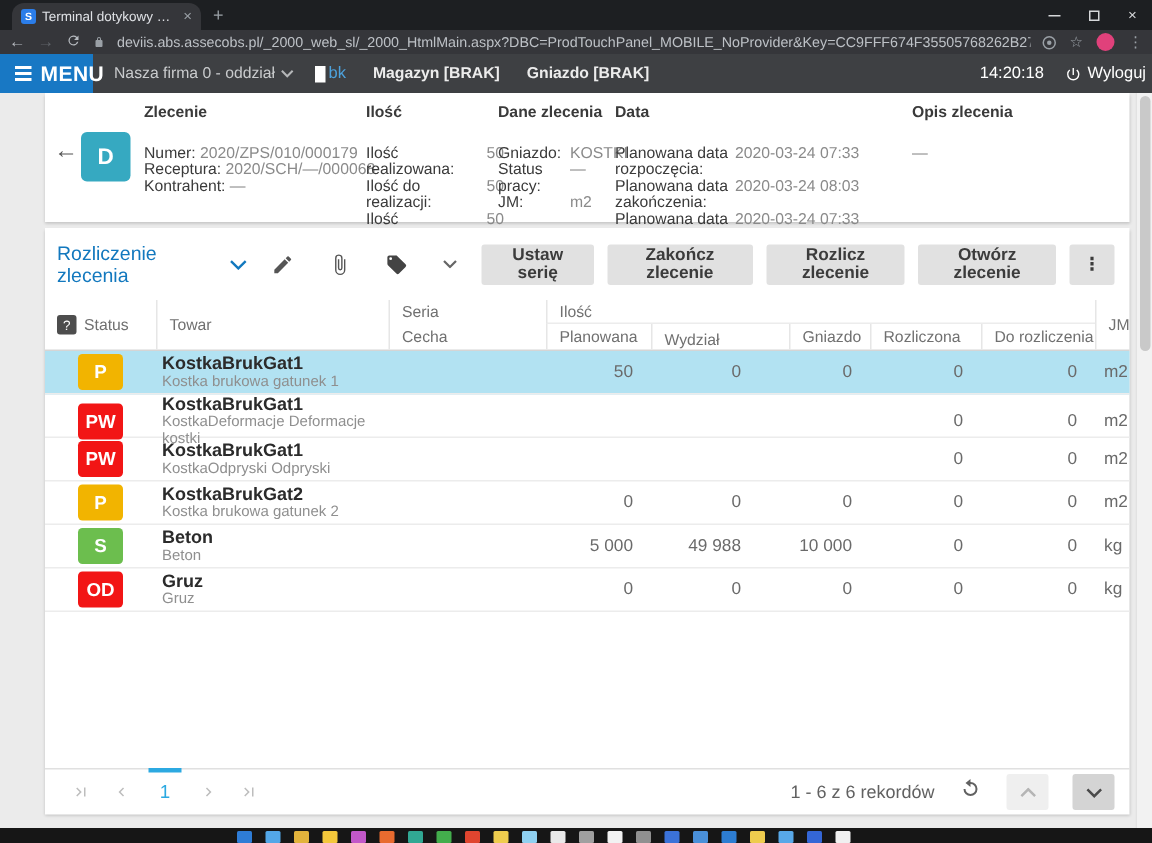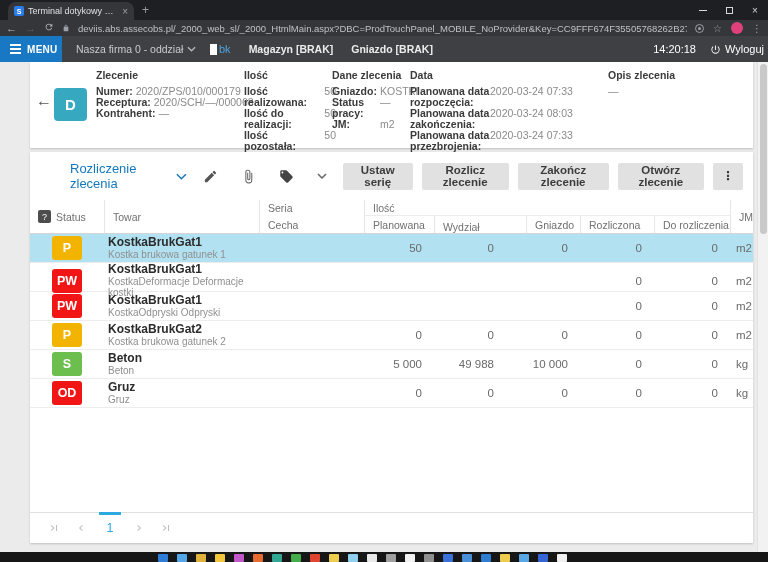--- a/index.html
+++ b/index.html
@@ -38,21 +38,21 @@
   .avatar { width:12px; height:12px; border-radius:50%; background:#e0417b; }
   .kebab { color:#9aa0a6; font-size:10px; }
 
   
   .appbar { position:absolute; left:0; top:36px; width:768px; height:26px; background:#3e4043;
     display:flex; align-items:center; color:#e8e8e8; }
   .menu-btn { width:62px; height:26px; background:#1878c4; display:flex; align-items:center;
     gap:6px; padding-left:10px; flex:0 0 auto; }
   .ham { display:flex; flex-direction:column; gap:2px; }
   .ham i { display:block; width:11px; height:2px; background:#fff; }
-  .menu-label { font-size:10px; font-weight:bold; color:#fff; letter-spacing:.3px; }
+  .menu-label { font-size:14px; font-weight:bold; color:#fff; letter-spacing:.3px; }
   .company { margin-left:14px; width:120px; display:flex; align-items:center;
     justify-content:space-between; font-size:10.5px; color:#c9cbcd; }
   .db-ind { margin-left:14px; display:flex; align-items:center; gap:2px; }
   .db-ind i { display:block; width:7px; height:11px; background:#fff; }
   .db-ind b { color:#4da2dd; font-size:11px; font-weight:normal; }
   .loc { margin-left:18px; font-size:10.5px; font-weight:bold; color:#ececec; white-space:nowrap; }
   .appbar-right { margin-left:auto; display:flex; align-items:center; gap:14px; padding-right:4px; }
   .clock { font-size:11px; color:#fff; }
   .logout { display:flex; align-items:center; gap:4px; font-size:11px; color:#fff; }
 
@@ -60,42 +60,42 @@
   .page { position:absolute; left:0; top:62px; width:768px; height:490px; background:#ebebeb; }
 
   
   .ocard { position:absolute; left:30px; top:0; width:723px; height:86px; background:#fff;
     box-shadow:0 1px 2px rgba(0,0,0,.18); }
   .back { position:absolute; left:6px; top:30px; font-size:16px; color:#555; }
   .oavatar { position:absolute; left:24px; top:26px; width:33px; height:33px; border-radius:4px;
     background:#36a9c1; color:#fff; font-size:15px; font-weight:bold;
     display:flex; align-items:center; justify-content:center; }
   .ocol { position:absolute; top:8px; font-size:10.5px; line-height:11px; color:#8a8a8a; }
-  .otitle { font-weight:bold; color:#3a3a3a; margin-bottom:5px; font-size:10.5px; }
+  .otitle { font-weight:bold; color:#3a3a3a; margin-bottom:16px; font-size:10.5px; }
   .opair { white-space:nowrap; }
-  .olabel { font-weight:bold; color:#3a3a3a; }
+  .olabel { font-weight:normal; color:#3a3a3a; }
   .gpair { display:grid; }
   .gpair .val { text-align:right; }
   .col-zlec { left:66px; width:150px; }
   .col-ilosc { left:214px; width:96px; }
   .col-ilosc .gpair { grid-template-columns:60px 32px; }
   .col-dane { left:302px; width:96px; }
   .col-dane .gpair { grid-template-columns:48px 48px; }
   .col-dane .gpair .val { text-align:left; }
   .col-data { left:380px; width:172px; }
   .col-data .gpair { grid-template-columns:80px 92px; }
   .col-data .gpair .val { text-align:left; }
   .col-opis { left:578px; width:120px; }
 
   
   .tcard { position:absolute; left:30px; top:90px; width:723px; height:391px; background:#fff;
     box-shadow:0 1px 2px rgba(0,0,0,.18); }
   .ttoolbar { height:48px; display:flex; align-items:center; padding:0 10px 0 8px; gap:9px; }
   .view-sel { display:flex; align-items:center; width:168px; justify-content:space-between;
-    color:#1278be; font-size:13px; margin-right:auto;margin-left:32px; }
+    color:#1278be; font-size:13px; margin-right:auto; }
   .tico { padding:0 7px; display:flex; align-items:center; }
   .tbtn { height:27px; padding:0 13px; background:#e1e1e1; border-radius:2px; border:none;
     font-size:11.5px; font-weight:bold; color:#3c3c3c; display:flex; align-items:center;
     font-family:inherit; }
   .tbtn.kebab-btn { padding:0 9px; font-size:12px; }
 
   .tgrid { display:grid; grid-template-columns:74px 155px 105px 70px 72px 74px 74px 76px 1fr; }
   .thead { border-bottom:1px solid #d5d5d5; color:#707070; font-size:10.5px;
     grid-template-rows:16px 17px; }
   .hc { display:flex; align-items:center; padding-left:8px; border-left:1px solid #e6e6e6; }
@@ -315,22 +315,22 @@
           <svg width="15" height="15" viewBox="0 0 24 24">
               <path fill="#444" d="M21.41 11.58l-9-9A2 2 0 0 0 11 2H4a2 2 0 0 0-2 2v7c0 .53.21 1.04.59 1.41l9 9a2 2 0 0 0 2.83 0l7-7a2 2 0 0 0 0-2.83zM5.5 7A1.5 1.5 0 1 1 7 5.5 1.5 1.5 0 0 1 5.5 7z"></path>
             </svg>
         </span>
         <span class="tico">
           <svg width="10" height="6" viewBox="0 0 10 6">
               <path d="M1 1l4 4 4-4" stroke="#666" stroke-width="1.5" fill="none"></path>
             </svg>
         </span>
         <button class="tbtn">Ustaw serię</button>
+        <button class="tbtn">Zakończ zlecenie</button>
         <button class="tbtn">Rozlicz zlecenie</button>
-        <button class="tbtn">Zakończ zlecenie</button>
         <button class="tbtn">Otwórz zlecenie</button>
         <button class="tbtn kebab-btn">⋮</button>
       </div>
 
       <div class="tgrid thead">
         <div class="hc span2 nob">
           <span class="qbadge">?</span>
           <span>Status</span>
         </div>
         <div class="hc span2">
@@ -480,20 +480,38 @@
           <span class="pg-ic">
             <svg width="12" height="12" viewBox="0 0 24 24">
                 <path fill="#bdbdbd" d="M8.59 16.59L13.17 12 8.59 7.41 10 6l6 6-6 6z"></path>
               </svg>
           </span>
           <span class="pg-ic">
             <svg width="12" height="12" viewBox="0 0 24 24">
                 <path fill="#bdbdbd" d="M5.59 7.41L10.18 12l-4.59 4.59L7 18l6-6-6-6zM16 6h2v12h-2z"></path>
               </svg>
           </span>
+        </div>
+        <div class="pg-right">
+          <span class="pg-records">1 - 6 z 6 rekordów</span>
+          <span>
+            <svg width="16" height="16" viewBox="0 0 24 24">
+                <path fill="#616161" d="M12 5V2L7 6l5 4V7a5 5 0 1 1-5 5H5a7 7 0 1 0 7-7z"></path>
+              </svg>
+          </span>
+          <button class="sqbtn up">
+            <svg width="11" height="7" viewBox="0 0 12 7">
+                <path d="M1 6l5-5 5 5" stroke="#b5b5b5" stroke-width="1.8" fill="none"></path>
+              </svg>
+          </button>
+          <button class="sqbtn down">
+            <svg width="11" height="7" viewBox="0 0 12 7">
+                <path d="M1 1l5 5 5-5" stroke="#4a4a4a" stroke-width="1.8" fill="none"></path>
+              </svg>
+          </button>
         </div>
       </div>
     </div>
   </div>
 
   <div class="sbar">
     <div class="sthumb"></div>
   </div>
 
   <div class="taskbar">

